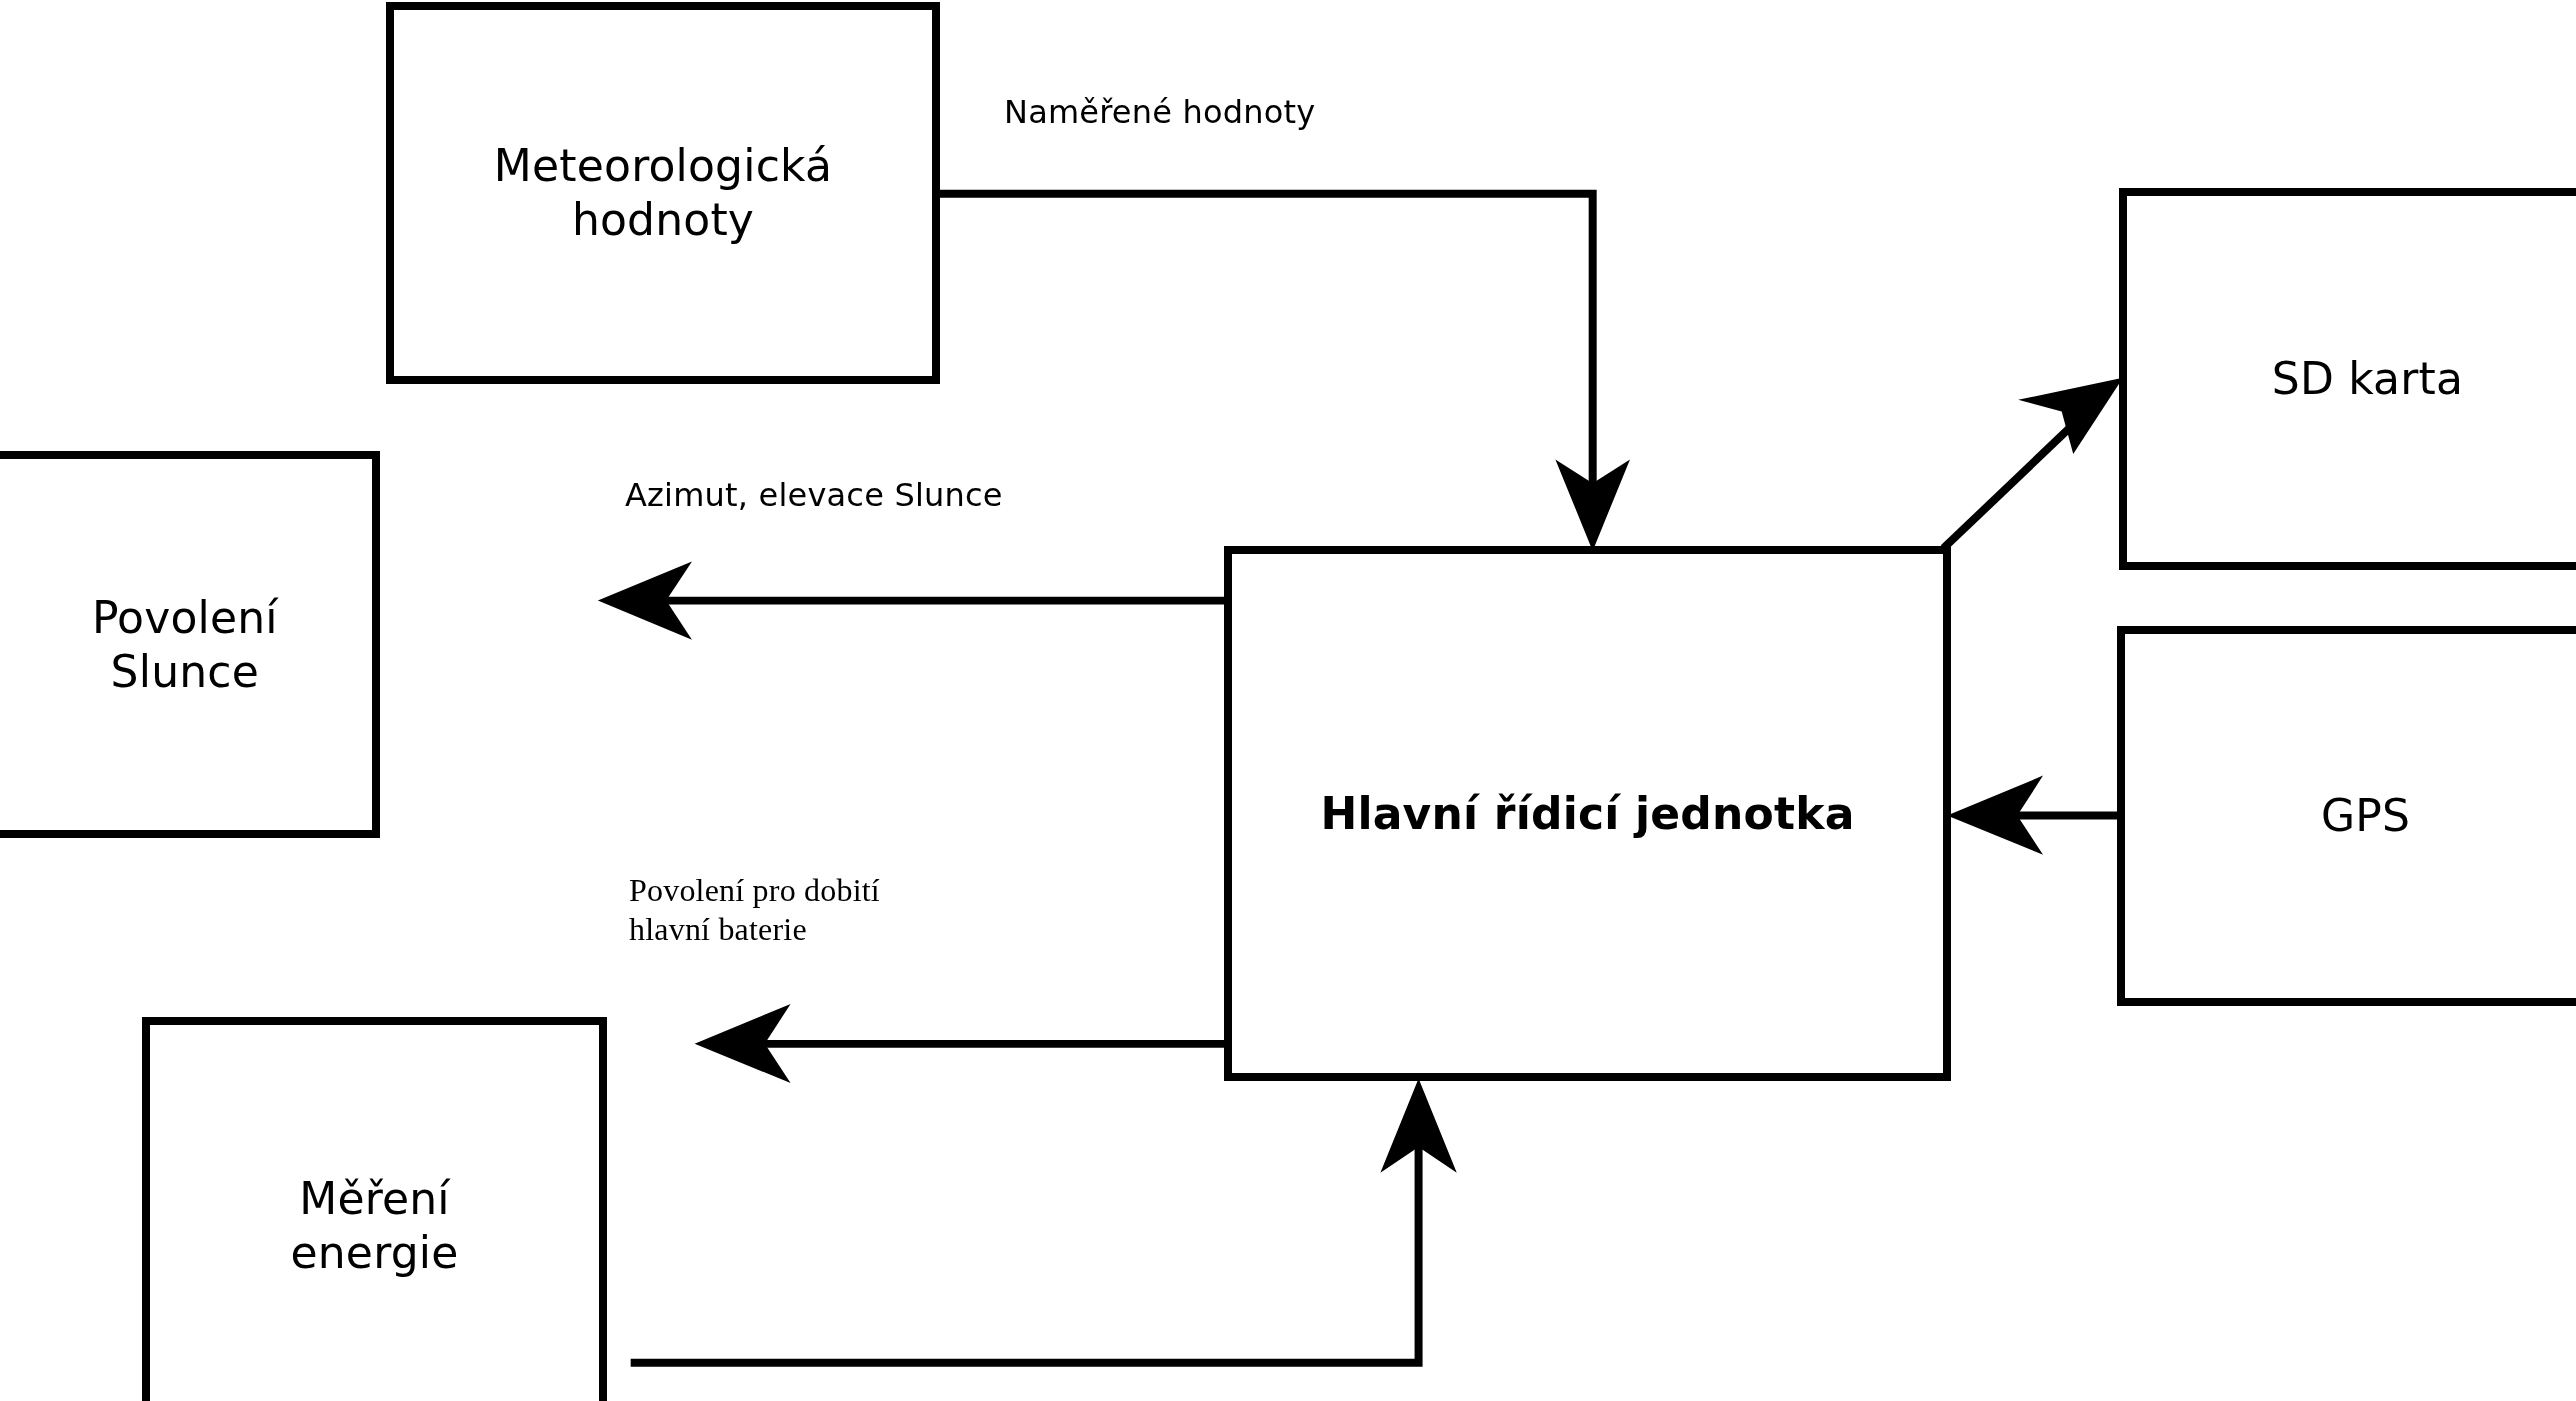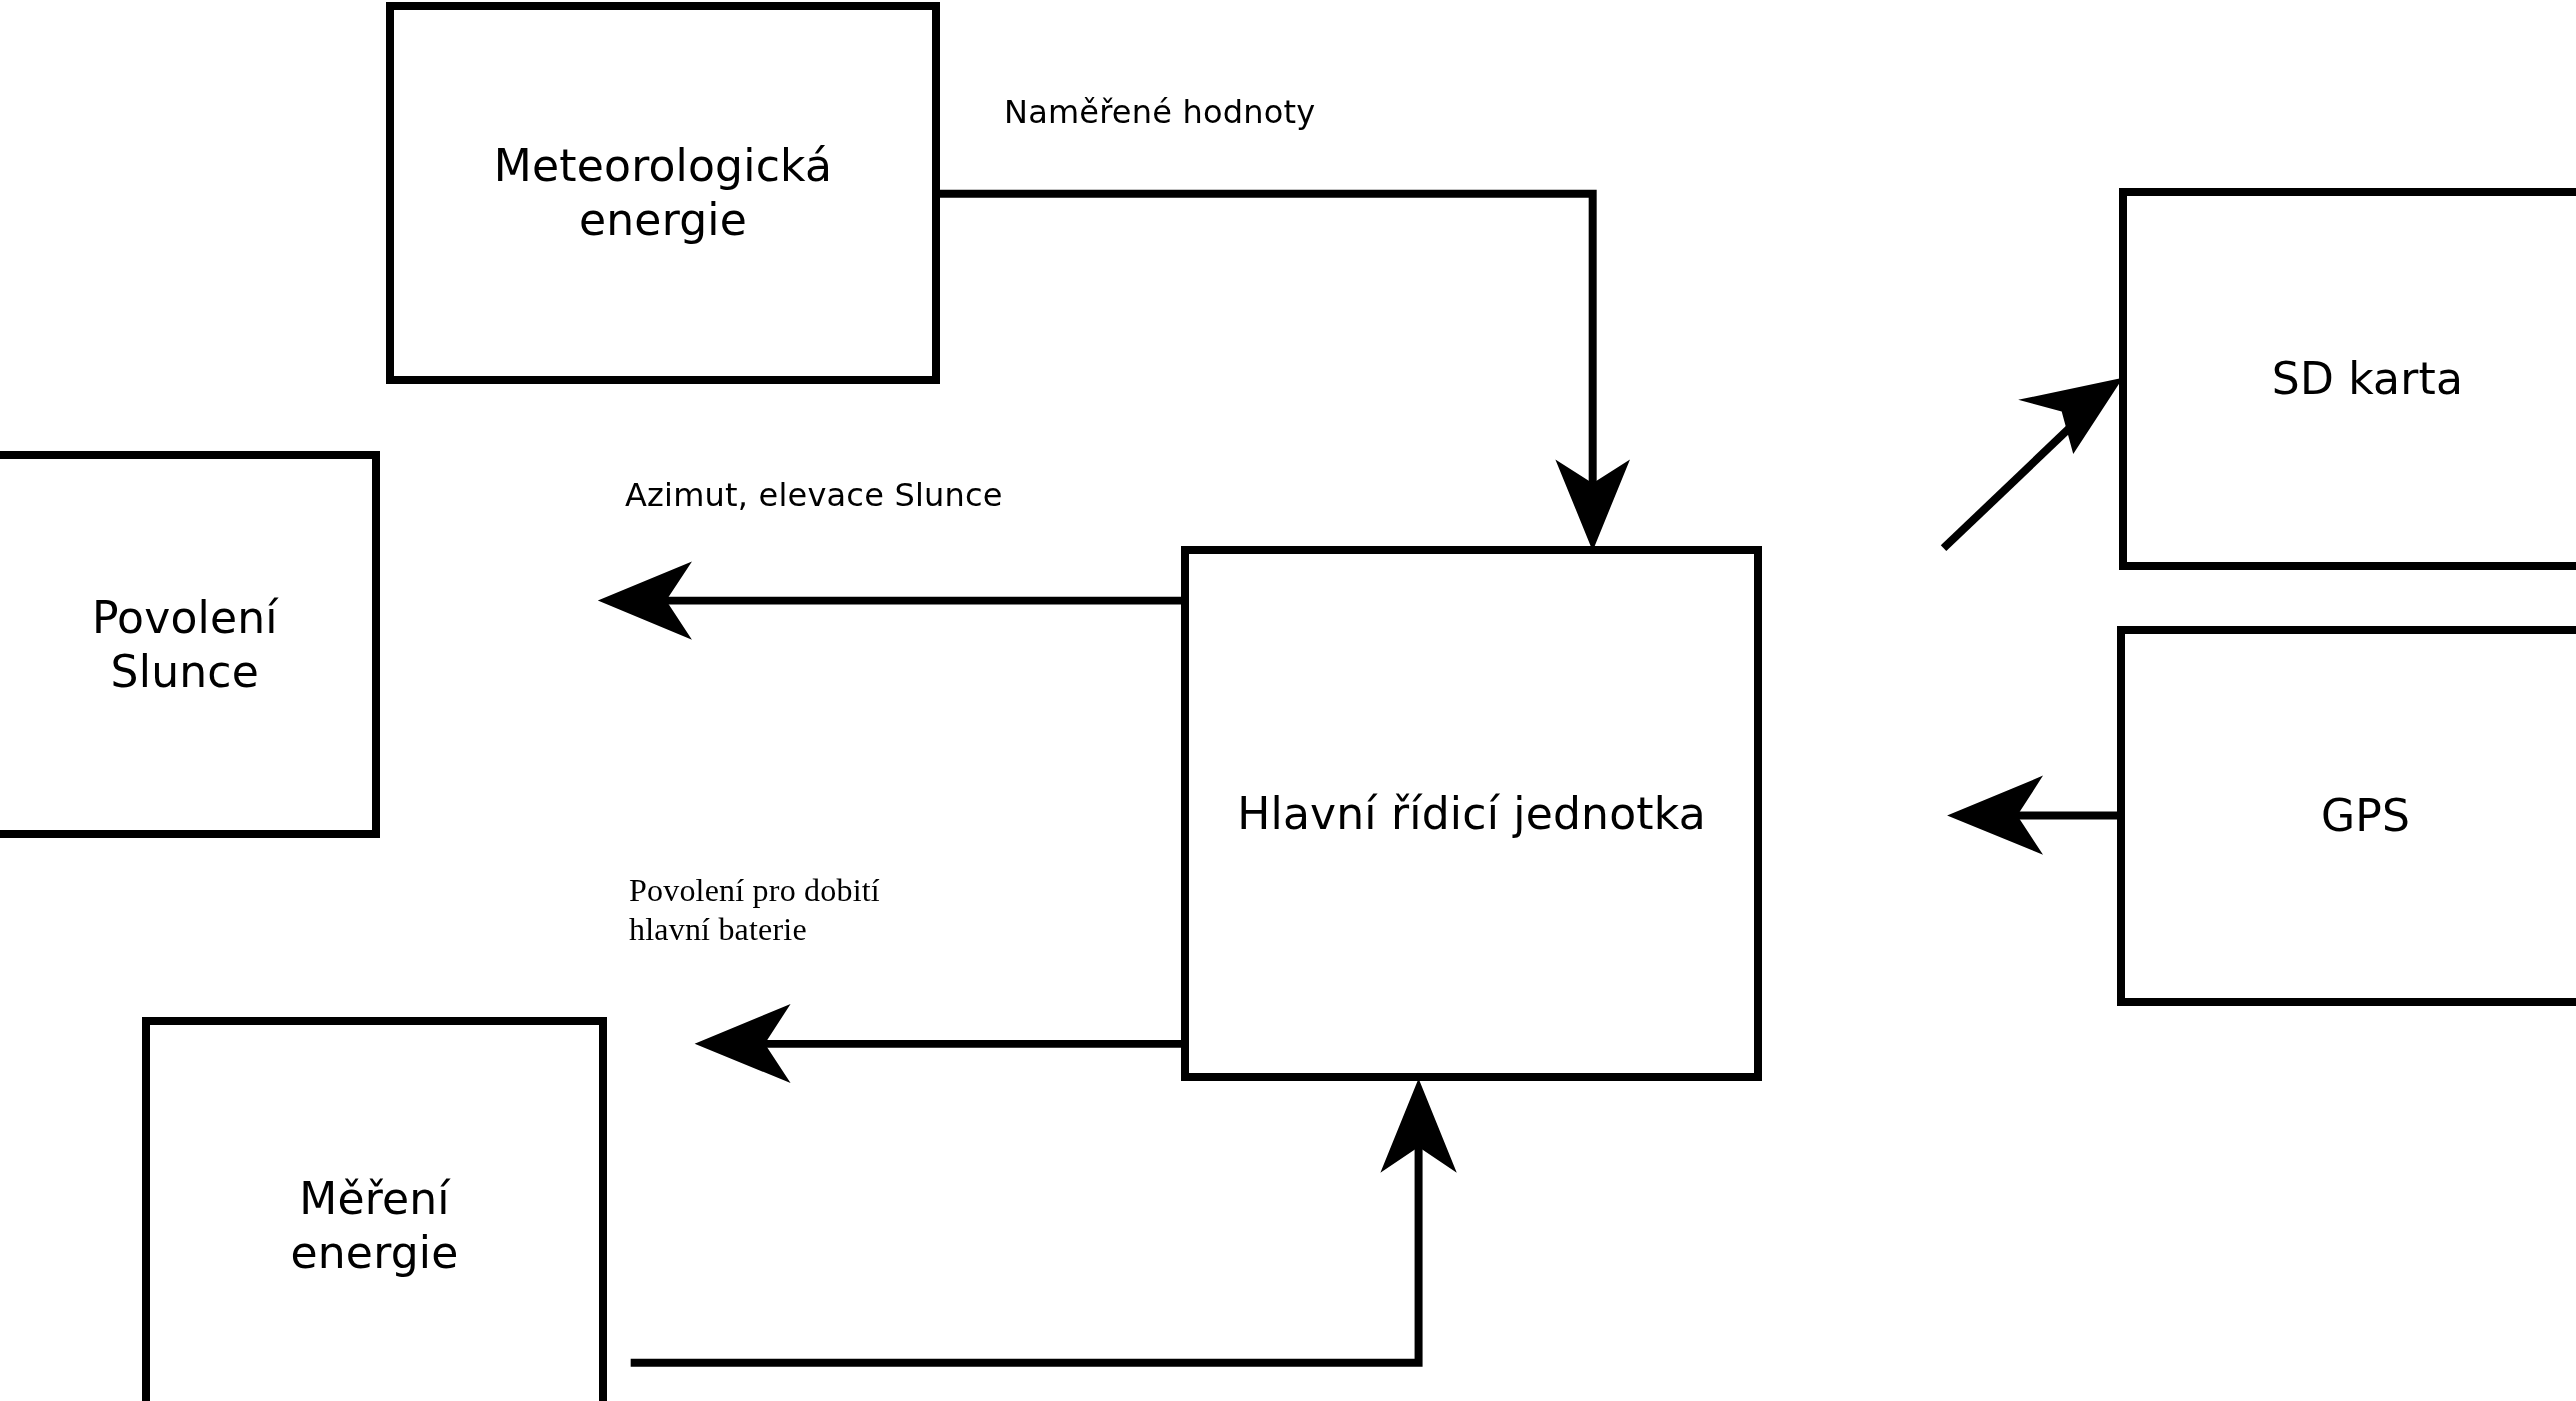--- a/index.html
+++ b/index.html
@@ -49,21 +49,21 @@
     position: absolute;
     color: #000000;
     font-size: 32px;
     line-height: 1.22;
     white-space: pre-line;
     letter-spacing: 0.2px;
   }
   
   #box-meteo       { left: 386px;  top: 1.8px;    width: 554px;  height: 382px; }
   #box-sun         { left: -10.7px;  top: 451px;  width: 391px;  height: 387px; }
-  #box-main        { left: 1181px; top: 546px;  width: 581px;  height: 535px; }
+  #box-main        { left: 1224px; top: 546px;  width: 727px;  height: 535px; font-weight: bold; }
   #box-sd          { left: 2119px; top: 188px;  width: 497px;  height: 382px; }
   #box-gps         { left: 2117px; top: 626px;  width: 497px;  height: 380px; }
   #box-energy      { left: 142px;  top: 1017px; width: 465px;  height: 417px; }
 
   
   #label-measured-values    { left: 1004px; top: 93px; }
   #label-azimuth            { left: 625px;  top: 476px; }
   #label-charge-permission  { left: 629px;  top: 871px; font-family: Liberation Serif, serif; }
   #label-measured-percent   { left: 684px;  top: 1277px; }
 </style>
@@ -100,21 +100,21 @@
     </g>
 
     <g>
       <path d="M 2388 918 L 2258 918" fill="none" stroke="#000000" stroke-width="9" stroke-linecap="butt"></path>
       <polygon points="2192,918 2300,873 2271,918 2300,962" fill="#000000" stroke="none"></polygon>
     </g>
   </svg>
 
   <div class="node-box" id="box-meteo">
     <span class="node-label">Meteorologická
-energie</span>
+hodnoty</span>
   </div>
 
   <div class="node-box" id="box-sun">
     <span class="node-label">Povolení
 Slunce</span>
   </div>
 
   <div class="node-box" id="box-main">
     <span class="node-label">Hlavní řídicí jednotka</span>
   </div>

